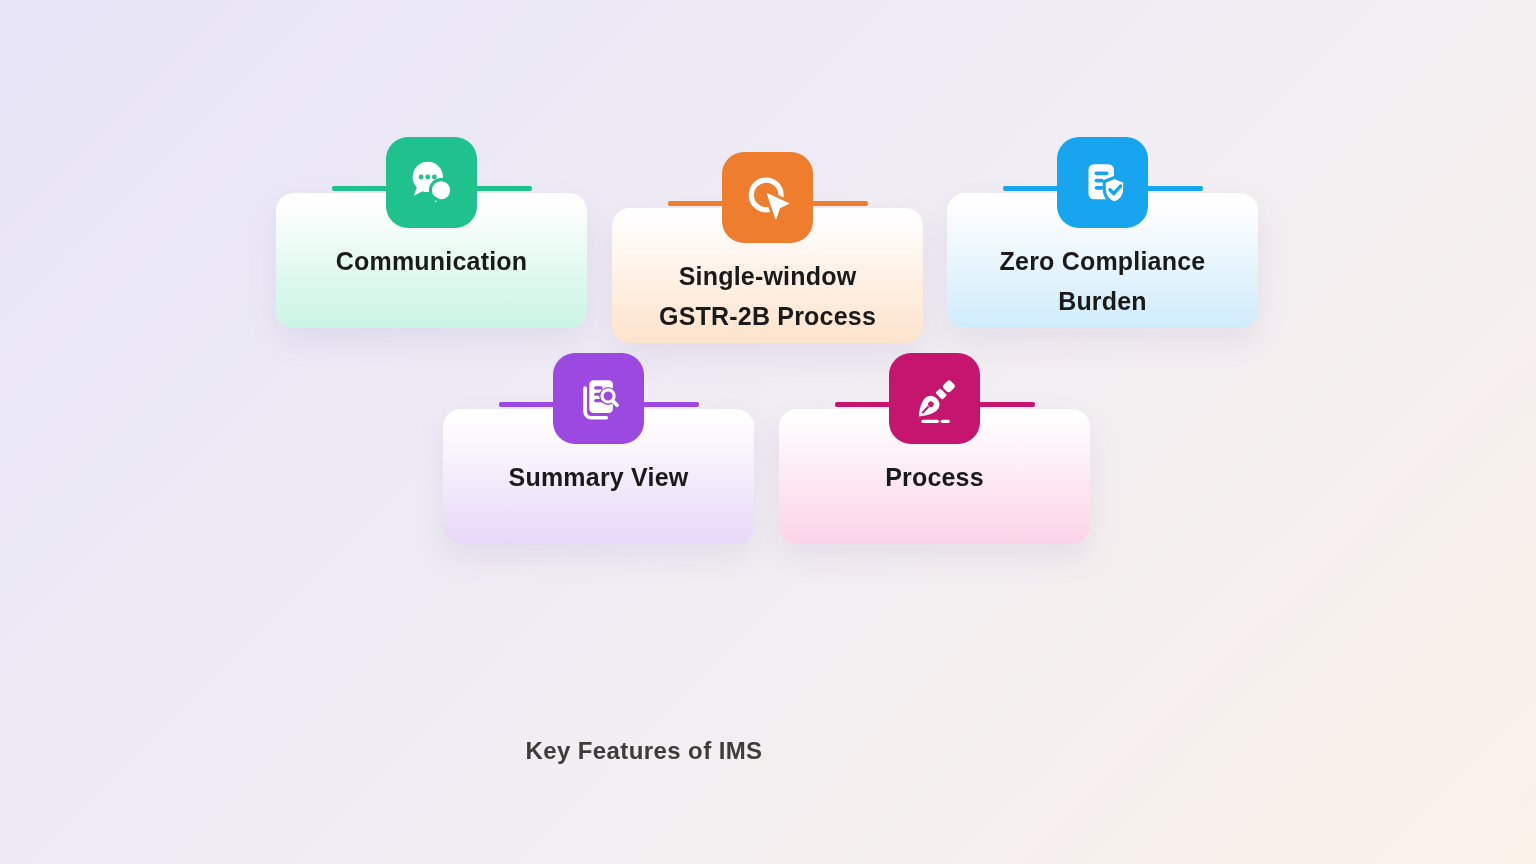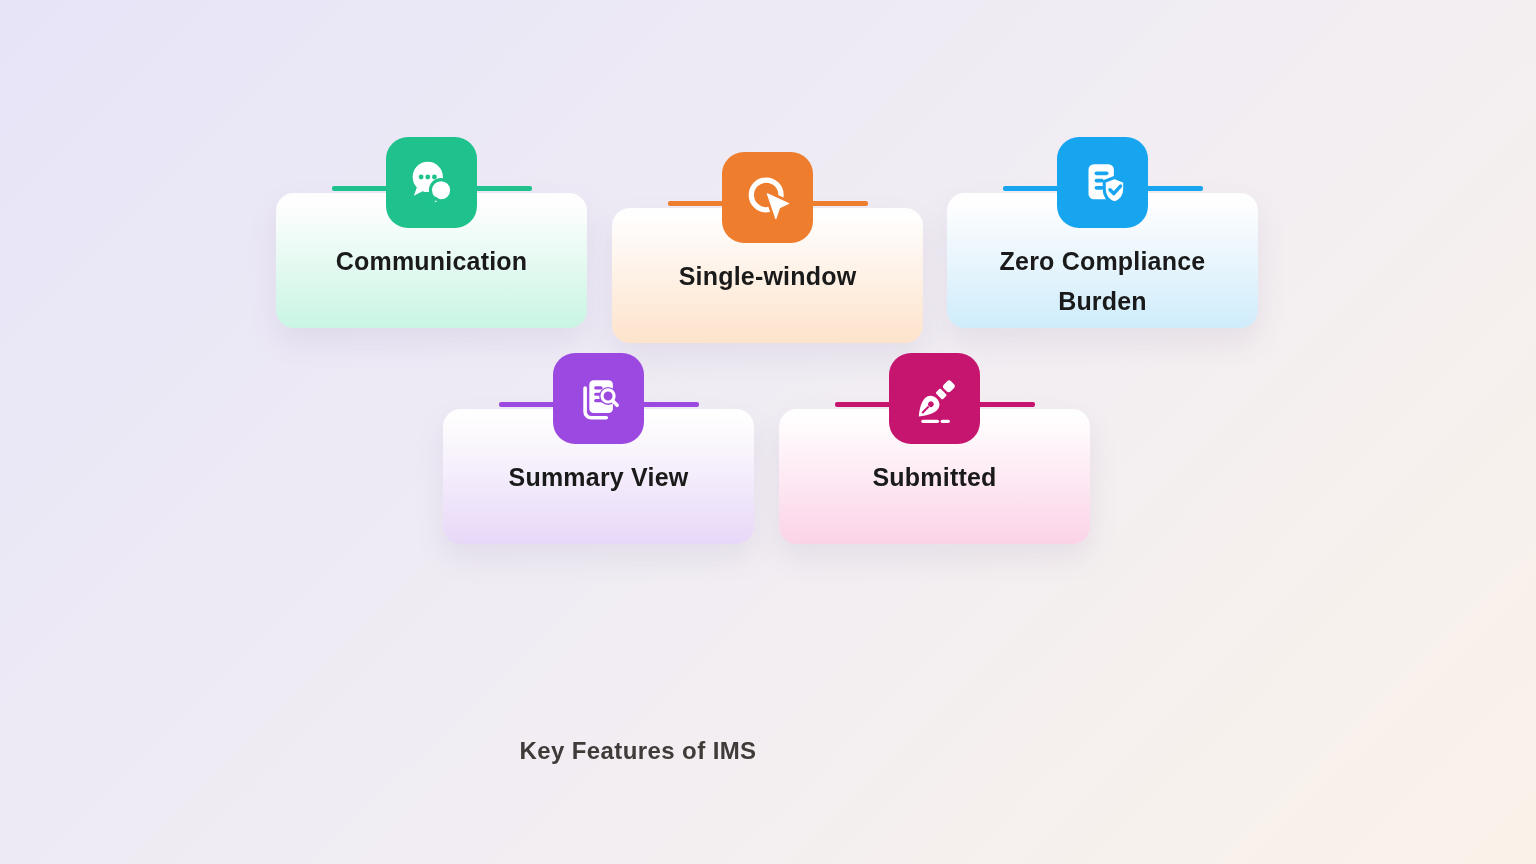--- a/index.html
+++ b/index.html
@@ -1,21 +1,21 @@
 <!DOCTYPE html>
 <html style="--bg-from: #e7e4f8; --bg-mid: #f1edf3; --bg-to: #faf2e9; --text: #1a1a1a; --title: #3f3b39;"><head>
 <meta charset="utf-8">
 <style>
   html, body { margin: 0; padding: 0; }
   body {
     width: 1536px; height: 864px; overflow: hidden;
     font-family: "Liberation Sans", "DejaVu Sans", sans-serif;
     background: linear-gradient(135deg, var(--bg-from, #e7e4f8) 0%, var(--bg-mid, #f1edf3) 52%, var(--bg-to, #faf2e9) 100%);
   }
-  .canvas { position: relative; width: 1276px; height: 864px; }
+  .canvas { position: relative; width: 1276px; height: 864px; padding-left: 12px; }
 
   .card {
     position: absolute;
     width: 311px; height: 135px;
     border-radius: 18px;
     background: linear-gradient(180deg, #fffefe 6%, var(--tint, #eee) 100%);
     box-shadow: 0 14px 30px rgba(110, 85, 150, 0.10);
   }
   .card-0 { left: 276px; top: 193px; }
   .card-1 { left: 612px; top: 208px; }
@@ -96,20 +96,21 @@
     <div class="connector"></div>
     <div class="icon-box">
       <svg viewBox="0 0 48 48" aria-hidden="true">
         <circle cx="22.5" cy="21.5" r="12.3" fill="none" stroke="#ffffff" stroke-width="4.4"></circle>
         <polygon points="23.5,20.5 41,28.5 33.6,32 30.5,41" fill="var(--accent)" stroke="var(--accent)" stroke-width="5.5" stroke-linejoin="round"></polygon>
         <polygon points="23.5,20.5 41,28.5 33.6,32 30.5,41" fill="#ffffff" stroke="#ffffff" stroke-width="1" stroke-linejoin="round"></polygon>
       </svg>
     </div>
     <div class="card-label">
       <div>Single-window</div>
+      <div>GSTR-2B Process</div>
     </div>
   </div>
 
   <div class="card card-2" style="--accent: #18a5f0; --tint: #cfecfb;">
     <div class="connector"></div>
     <div class="icon-box">
       <svg viewBox="0 0 48 48" aria-hidden="true">
         <rect x="12" y="8.5" width="21" height="29" rx="4.5" fill="#ffffff"></rect>
         <rect x="17" y="14.5" width="11.5" height="3" rx="1.5" fill="var(--accent)"></rect>
         <rect x="17" y="20.5" width="7.5" height="3" rx="1.5" fill="var(--accent)"></rect>
@@ -153,19 +154,19 @@
           <rect x="20" y="15" width="8" height="5.5" rx="1" fill="#ffffff"></rect>
           <path d="M24 44 C18.8 37.5 17 33.5 17 29.5 C17 25.5 20 23 24 23 C28 23 31 25.5 31 29.5 C31 33.5 29.2 37.5 24 44 Z" fill="#ffffff"></path>
           <circle cx="24" cy="29.8" r="2.3" fill="var(--accent)"></circle>
           <line x1="24" y1="32.4" x2="24" y2="40" stroke="var(--accent)" stroke-width="1.6"></line>
         </g>
         <line x1="14" y1="42.5" x2="26" y2="42.5" stroke="#ffffff" stroke-width="2.7" stroke-linecap="round"></line>
         <line x1="30" y1="42.5" x2="35" y2="42.5" stroke="#ffffff" stroke-width="2.7" stroke-linecap="round"></line>
       </svg>
     </div>
     <div class="card-label">
-      <div>Submitted</div>
+      <div>Process</div>
     </div>
   </div>
 
   <div class="page-title">Key Features of IMS</div>
 
 </div>
 
 </body></html>

